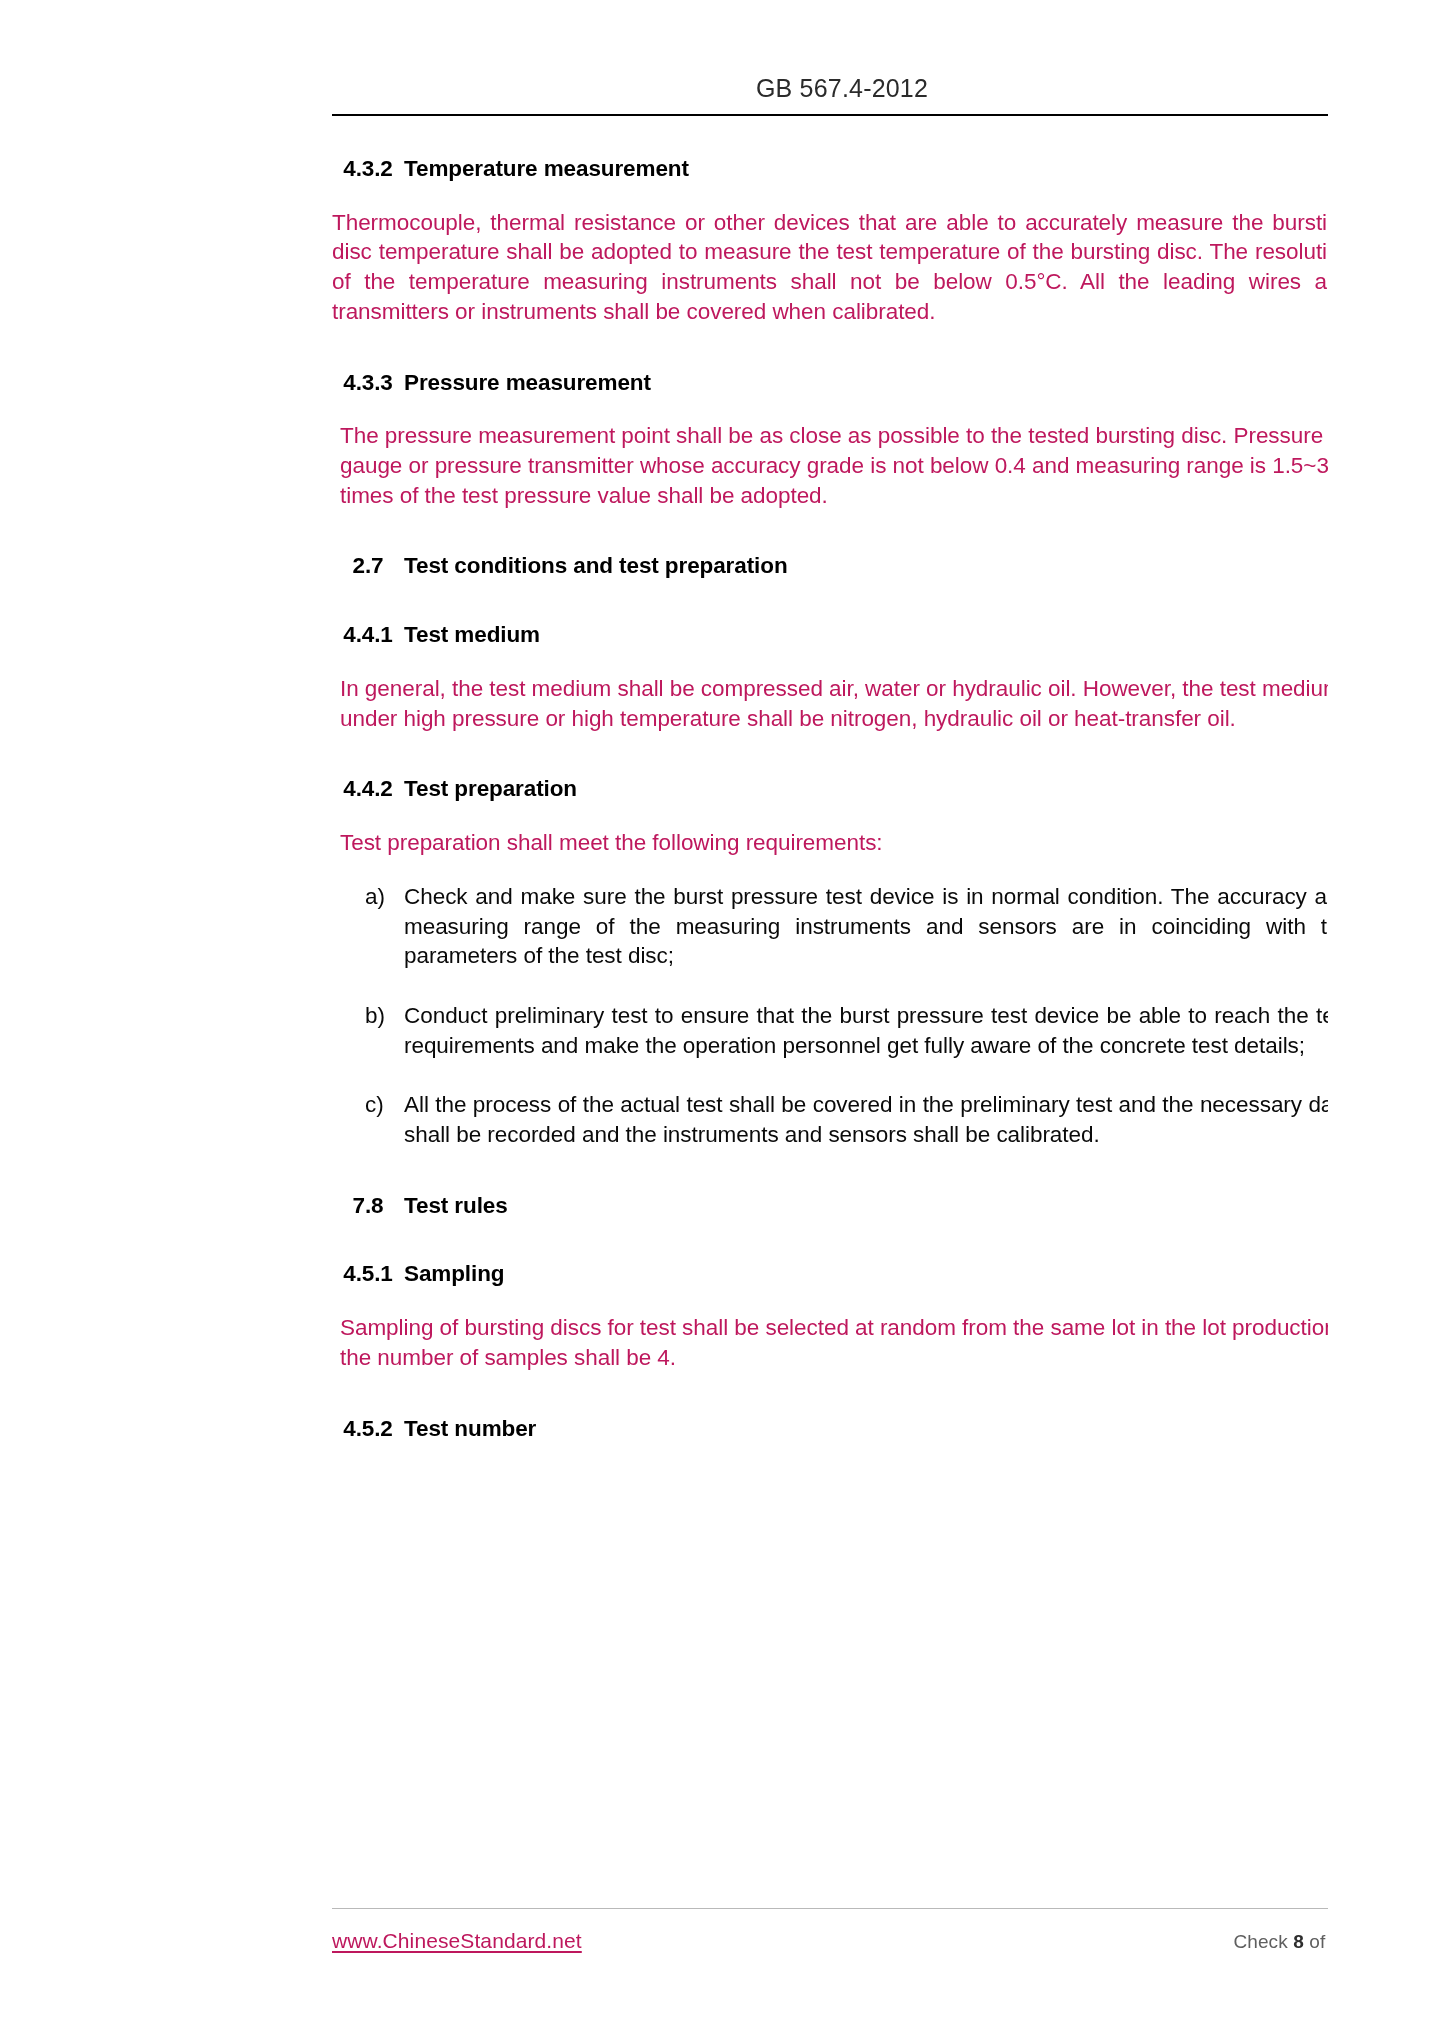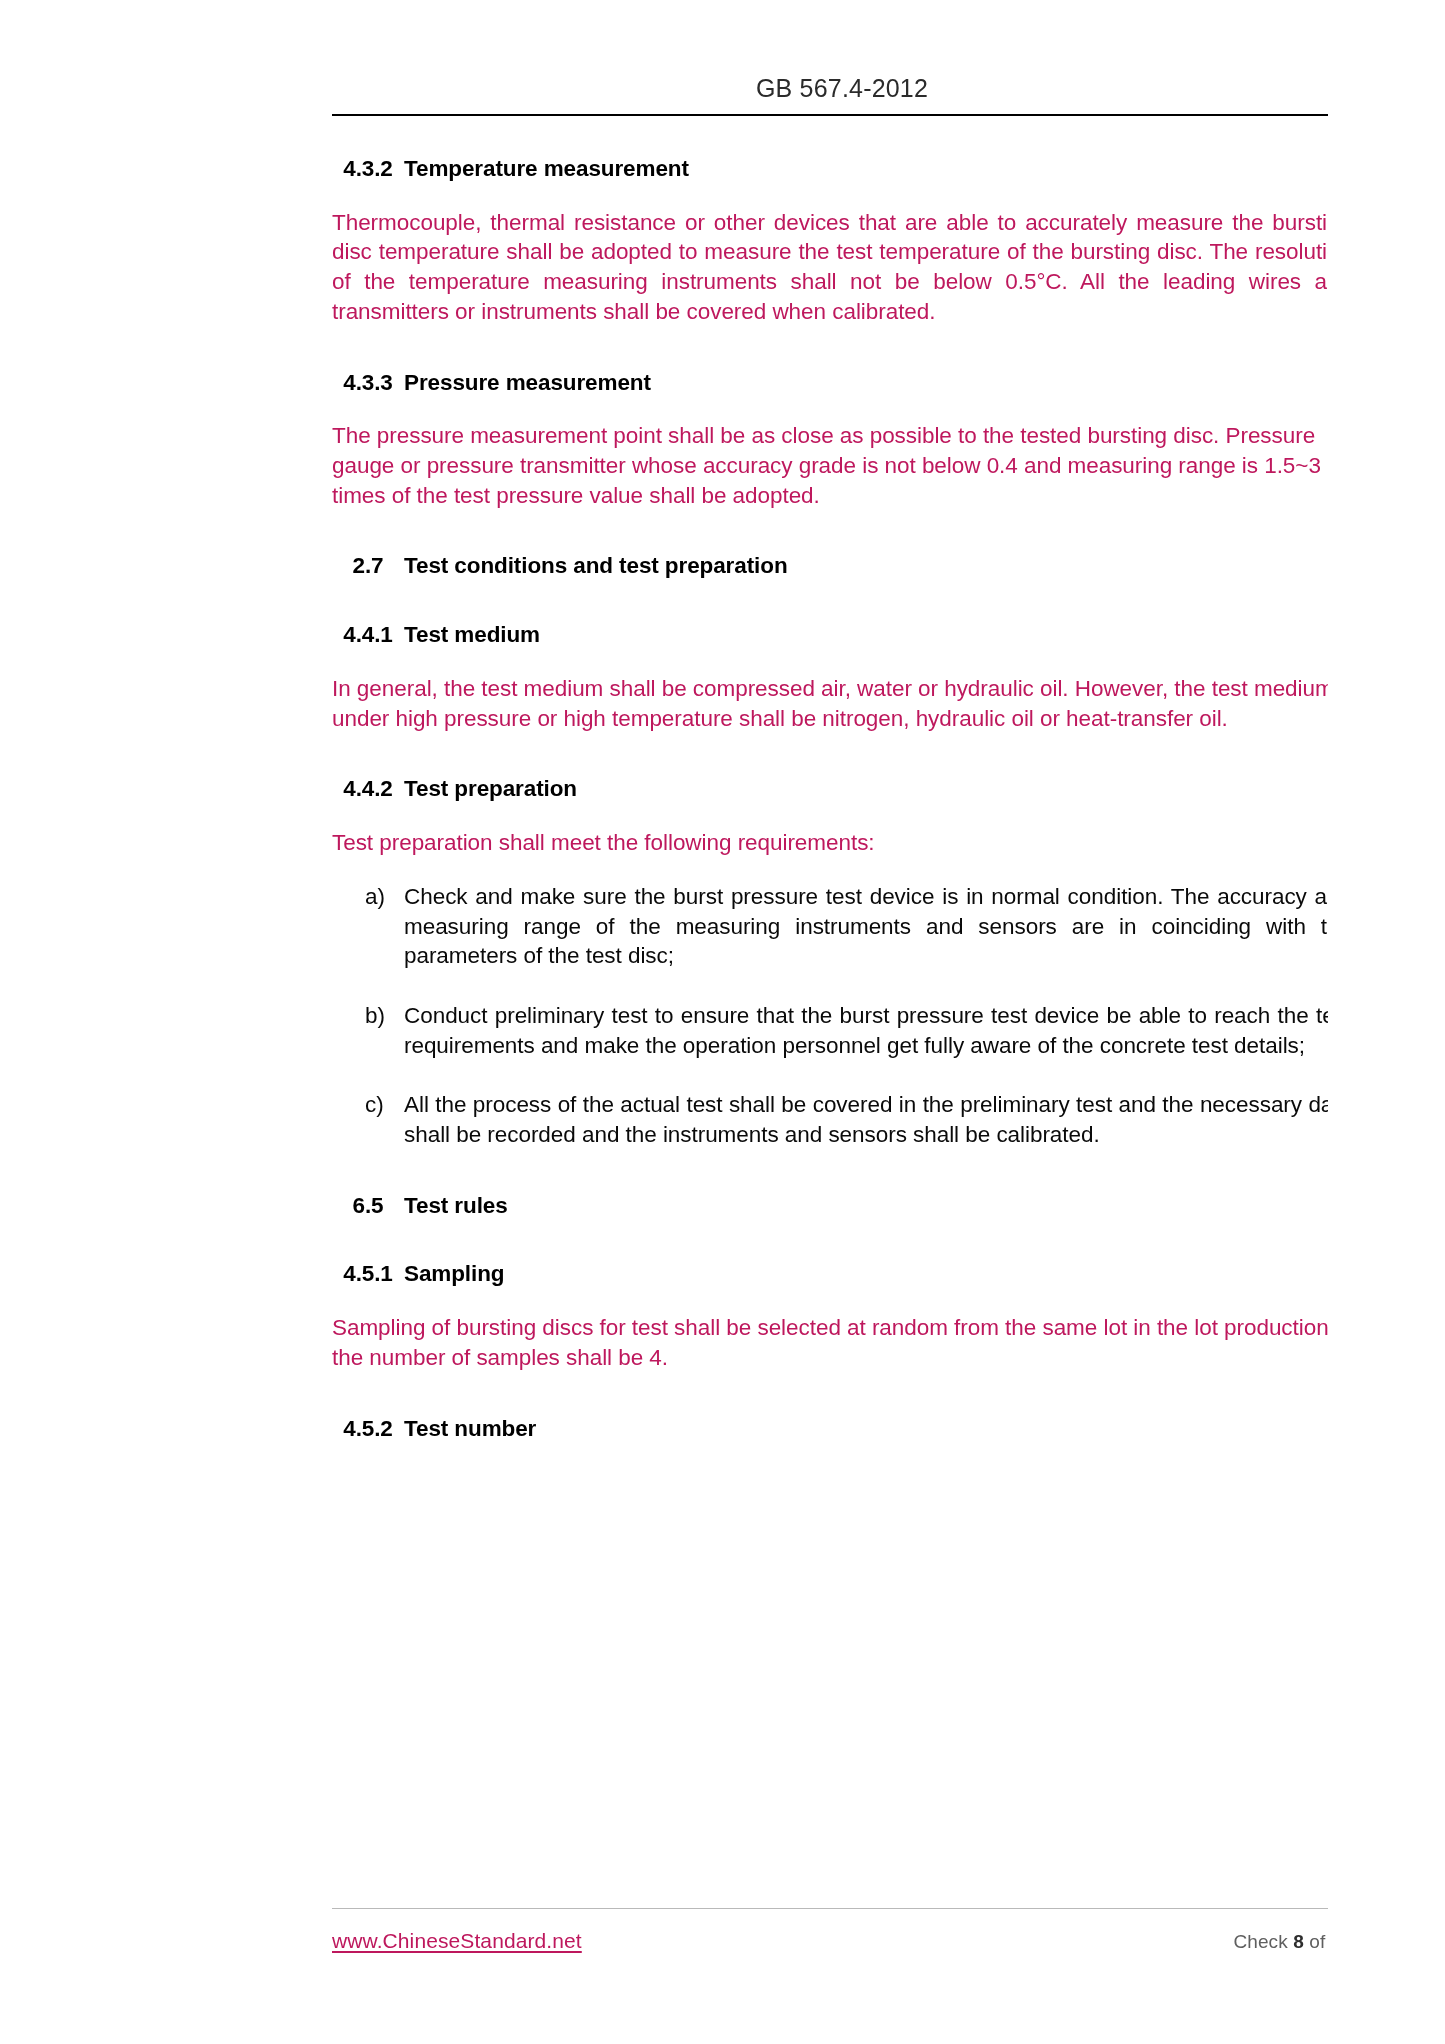--- a/index.html
+++ b/index.html
@@ -65,20 +65,21 @@
     margin: 0;
     font-size: 22.5px;
     line-height: 1.32;
     color: #be185d;
     text-align: justify;
     text-justify: inter-word;
     letter-spacing: -0.05px;
   }
   p.para.ragged {
     text-align: left;
+    margin-left: 8px;
   }
   .sp-head-top   { height: 42px; }
   .sp-head-top-s { height: 40px; }
   .sp-para-gap   { height: 24px; }
 
   
   ol.alpha-list {
     list-style: none;
     margin: 0;
     padding: 0;
@@ -204,21 +205,21 @@
         </li>
         <li>
           <span class="marker">c)</span>
           <span class="li-text">All the process of the actual test shall be covered in the preliminary test and the necessary data shall be recorded and the instruments and sensors shall be calibrated.</span>
         </li>
       </ol>
 
       <div class="sp-head-top"></div>
 
       <h2 class="heading">
-        <span class="num">6.5</span><span>Test rules</span>
+        <span class="num">7.8</span><span>Test rules</span>
       </h2>
 
       <div class="sp-head-top-s"></div>
 
       <h2 class="heading">
         <span class="num">4.5.1</span><span>Sampling</span>
       </h2>
       <div class="sp-para-gap"></div>
       <p class="para ragged">Sampling of bursting discs for test shall be selected at random from the same lot in the lot production; the number of samples shall be 4.</p>
 

